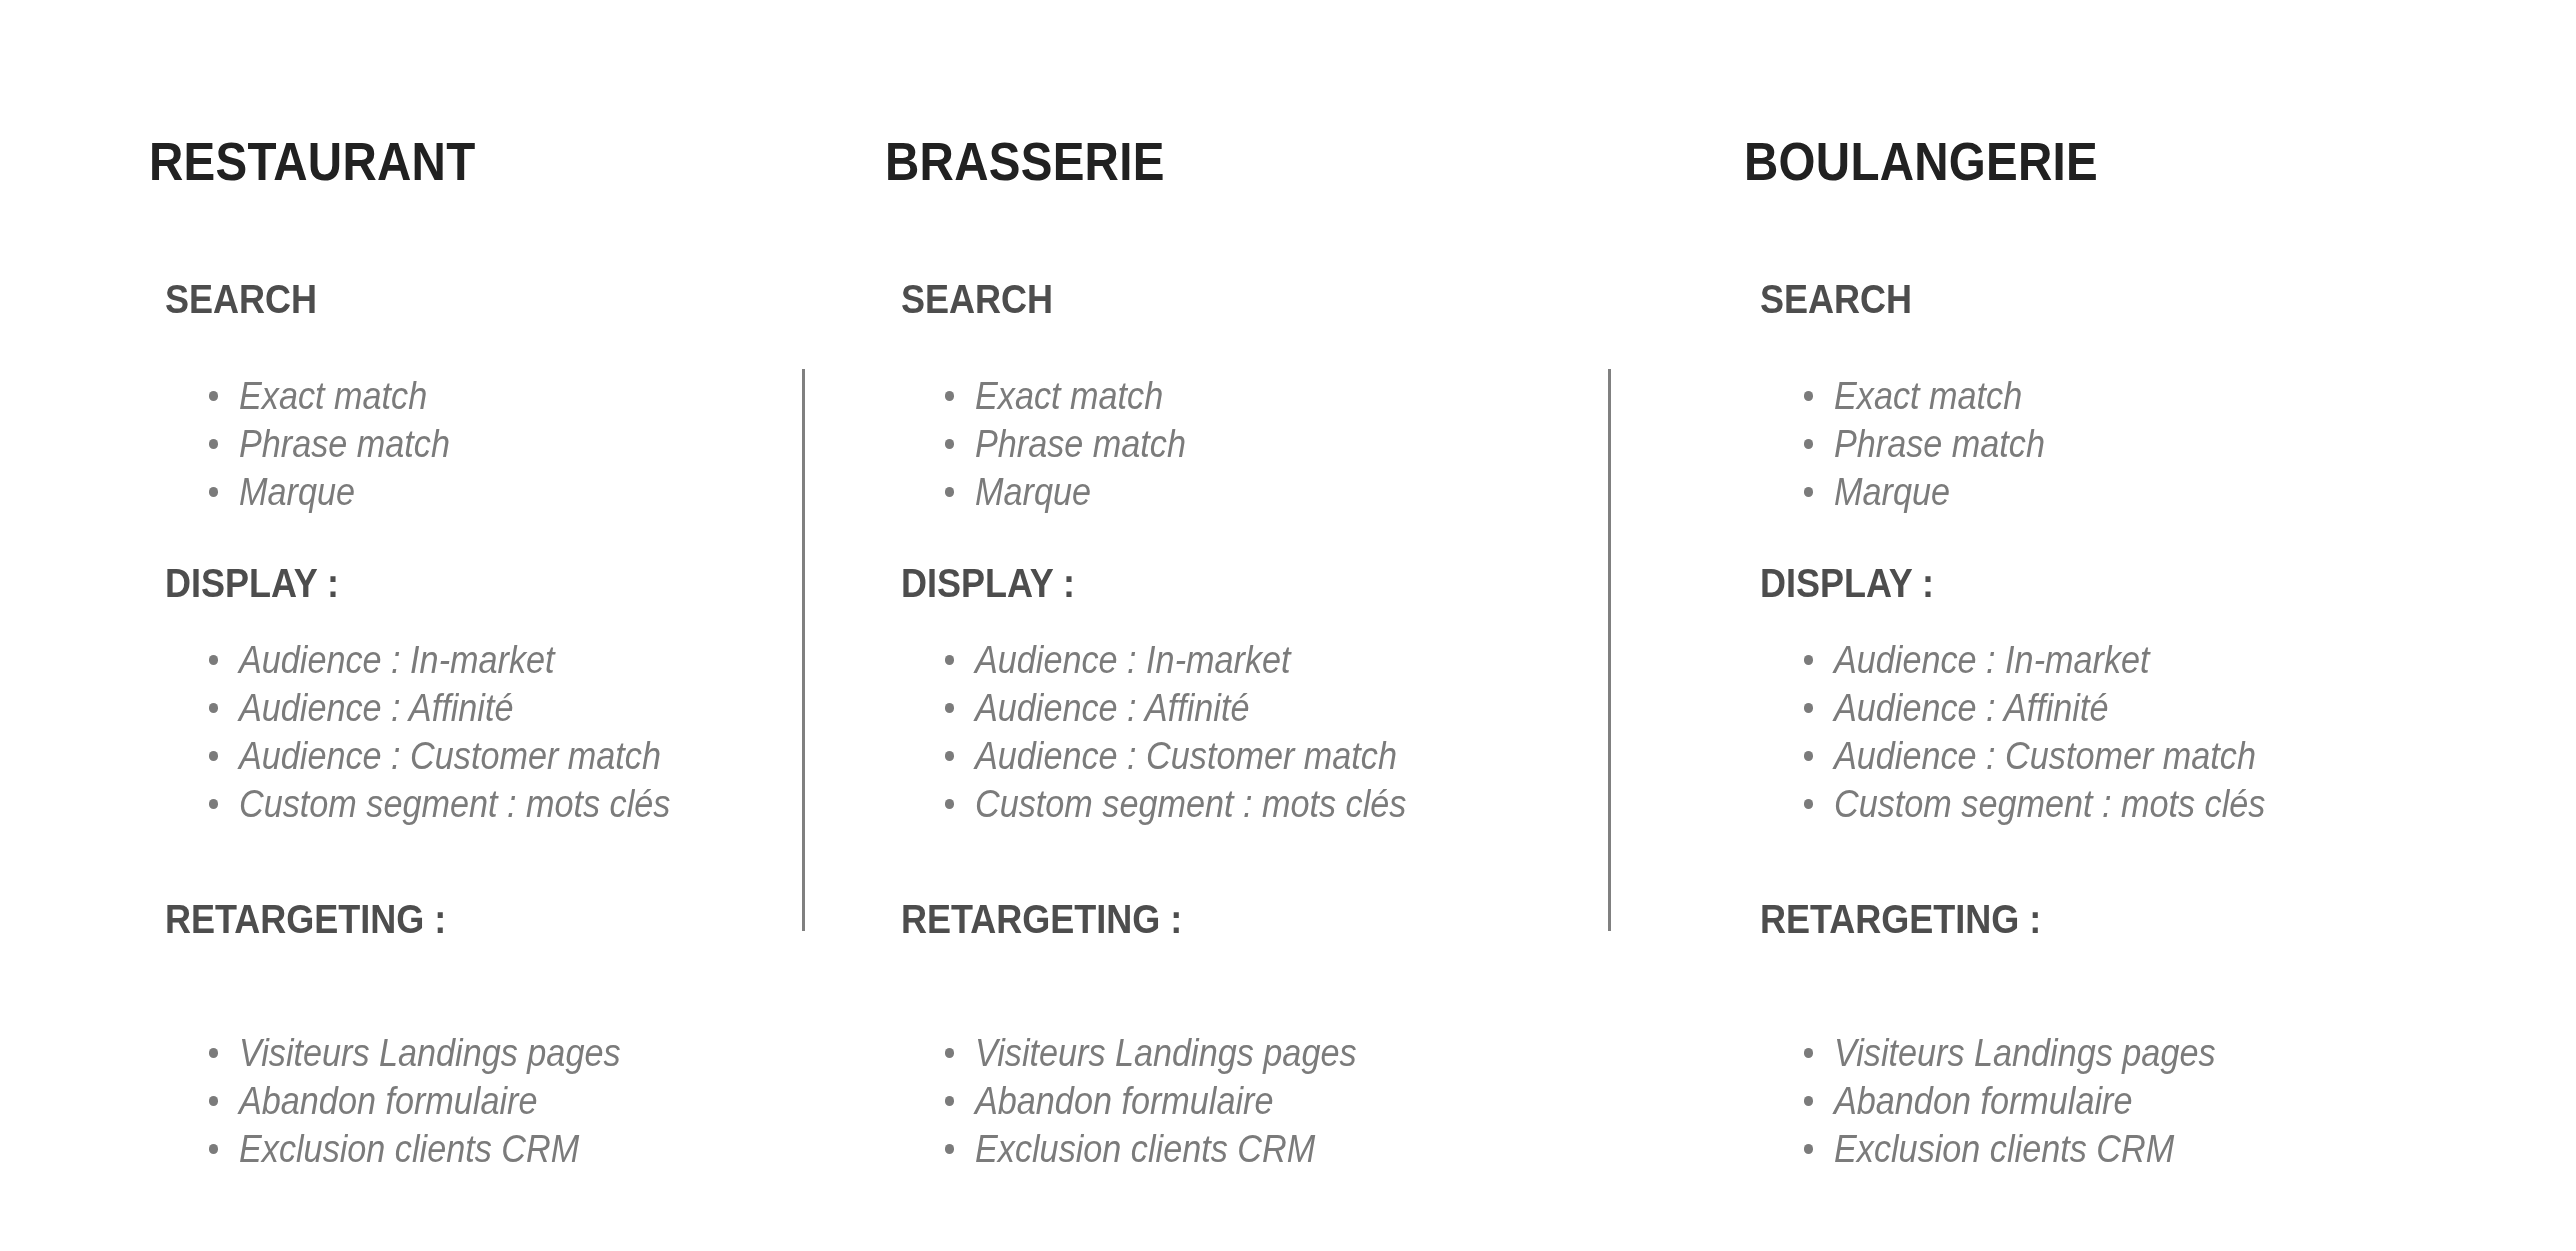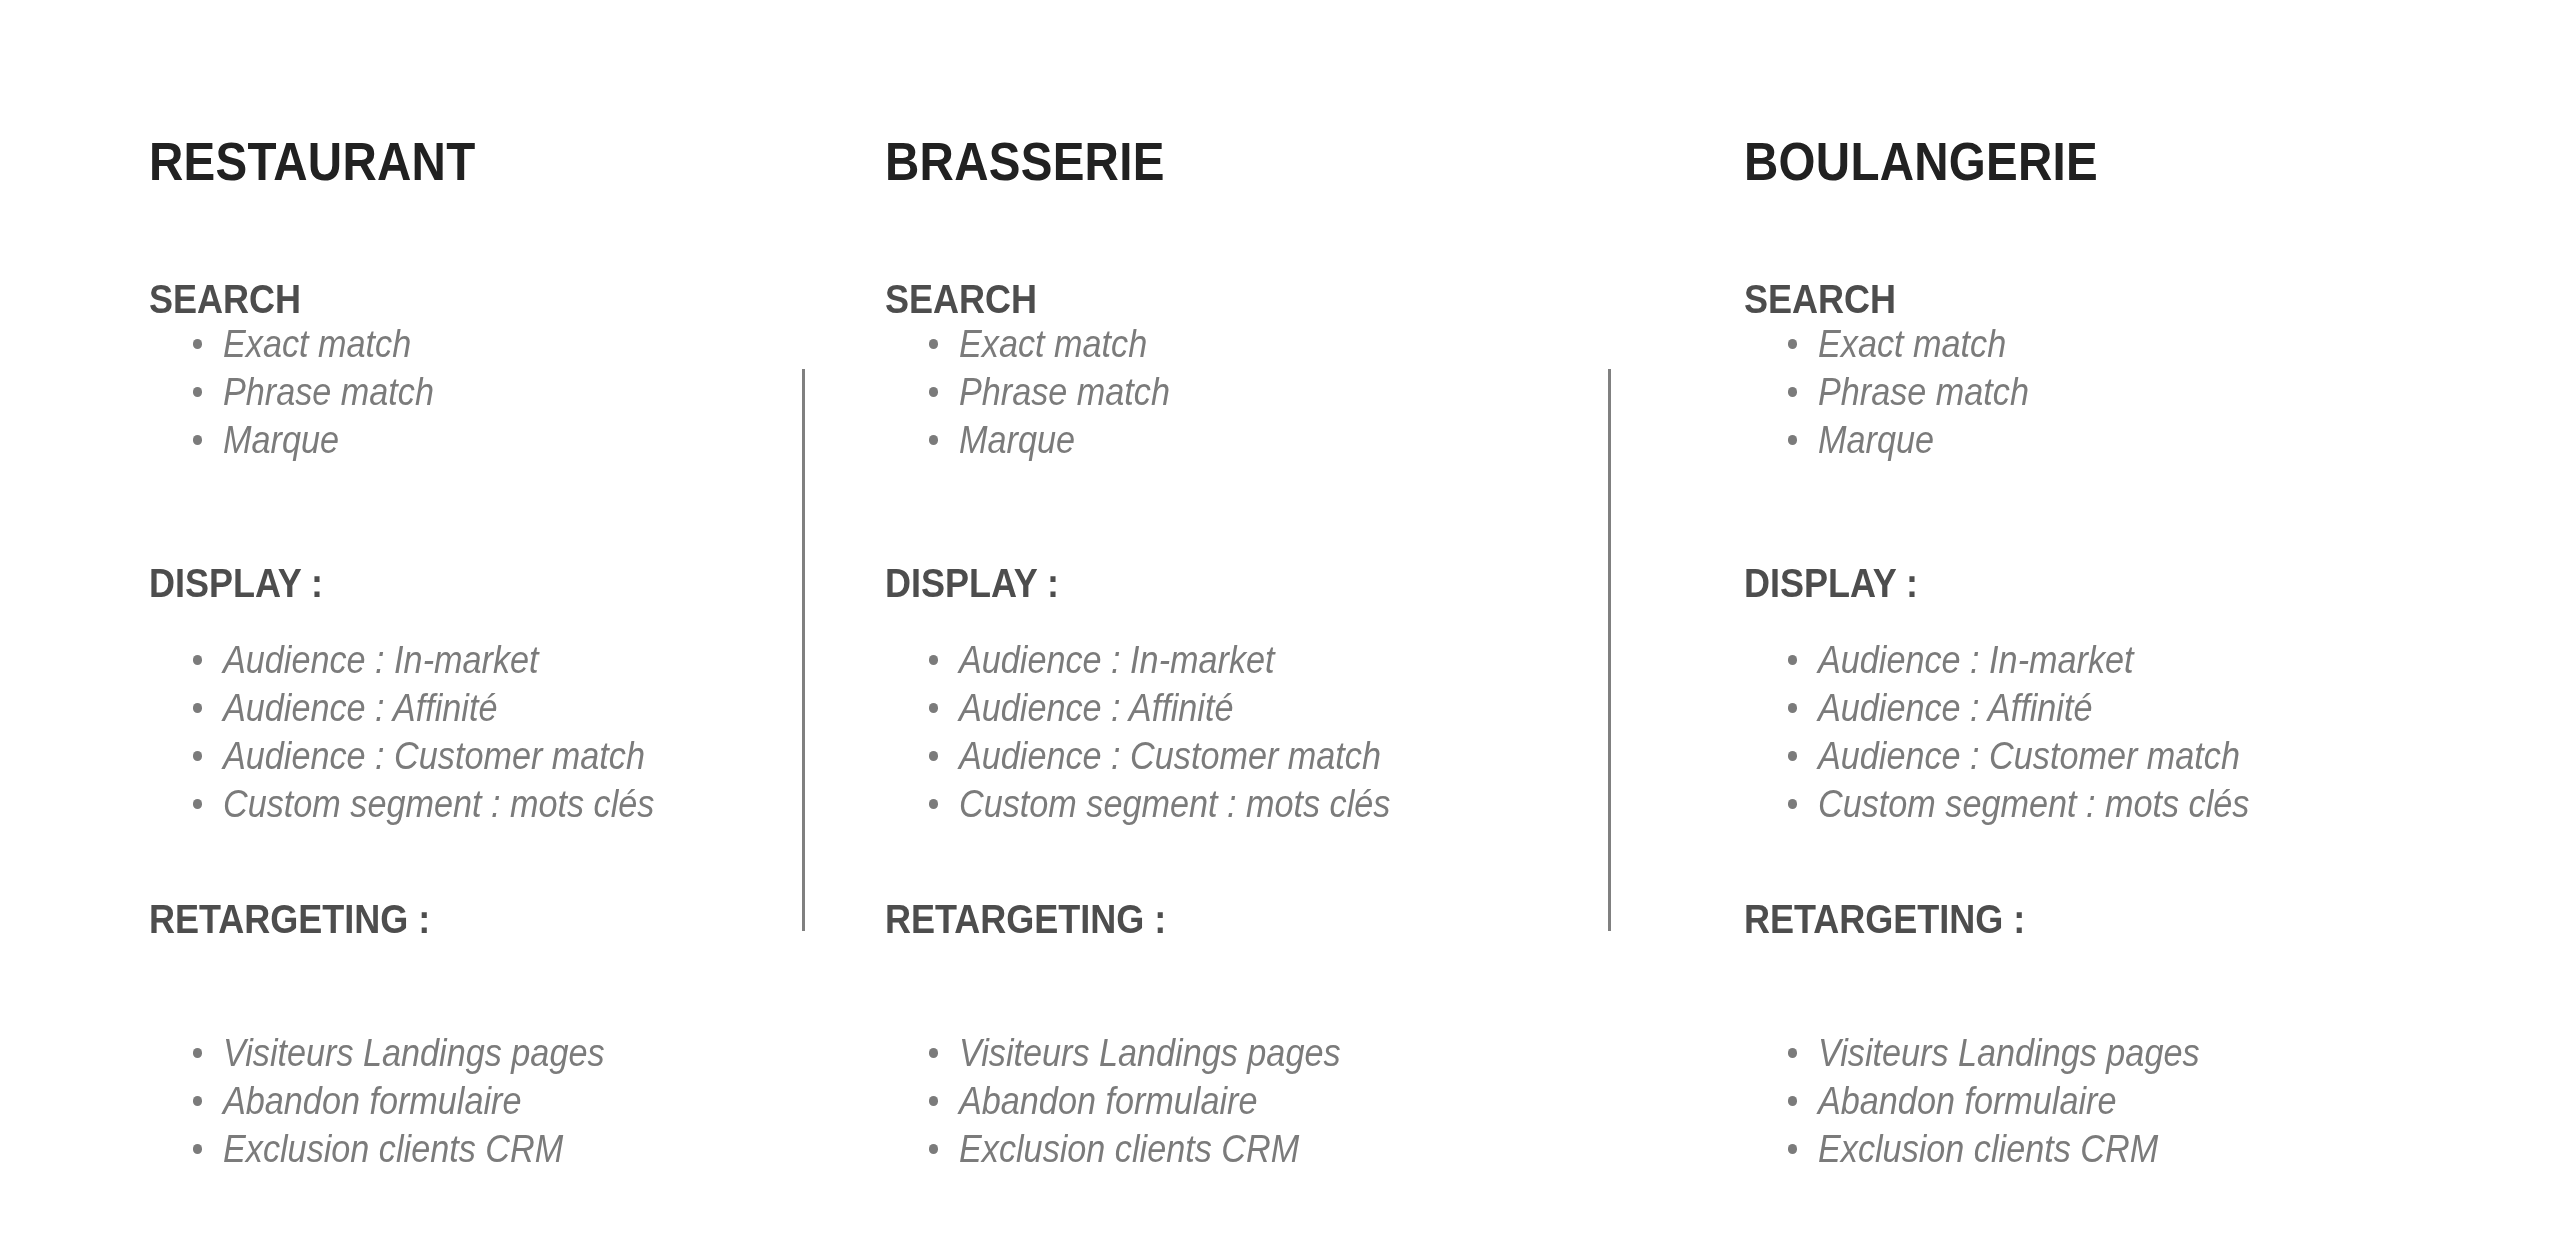--- a/index.html
+++ b/index.html
@@ -56,21 +56,21 @@
     font-weight: 700;
     letter-spacing: 0.3px;
     color: #212121;
     white-space: nowrap;
     transform: scaleX(0.88);
     transform-origin: left center;
   }
 
   .section {
     position: absolute;
-    left: 0;
+    left: 16px;
     width: 751px;
   }
   .section.s-search      { top: 278px; }
   .section.s-display     { top: 562px; }
   .section.s-retargeting { top: 898px; }
 
   .section-heading {
     margin: 0;
     font-size: 40px;
     line-height: 42px;
@@ -81,21 +81,21 @@
     transform: scaleX(0.90);
     transform-origin: left center;
   }
 
   .bullet-list {
     list-style: none;
     margin: 0;
     padding: 0;
     position: relative;
   }
-  .section.s-search .bullet-list      { }
+  .section.s-search .bullet-list      { margin-top: 52px; }
   .section.s-display .bullet-list     { margin-top: 32px; }
   .section.s-retargeting .bullet-list { margin-top: 89px; }
 
   .bullet-item {
     position: relative;
     padding-left: 74px;
     height: 48px;
     line-height: 48px;
     font-size: 38px;
     font-style: italic;

